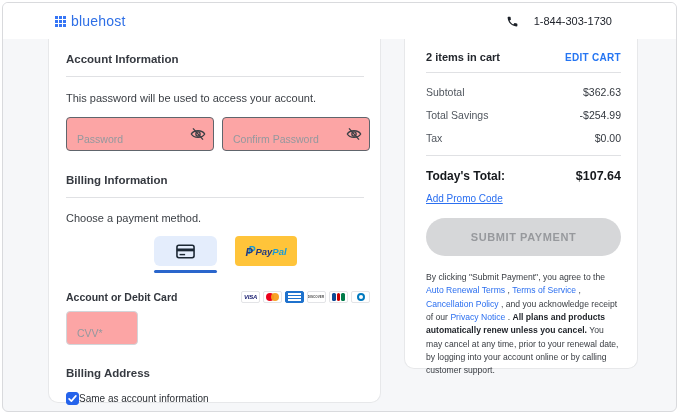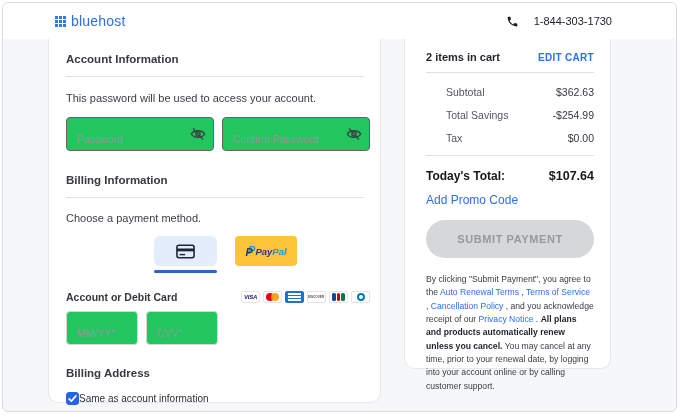--- a/index.html
+++ b/index.html
@@ -23,30 +23,30 @@
   .logo-grid i { background: #3575f5; display: block; }
   .logo-text { font-size: 14px; color: #2e6fe6; font-weight: 500; letter-spacing: .2px; }
   .phone { display: flex; align-items: center; gap: 15px; font-size: 11px; color: #20242c; font-weight: 500; }
   
   .content { position: relative; height: 374px; }
   .card {
     position: absolute; top: 0; background: #fff;
     border: 1px solid #e7e8ea; border-top: none; border-radius: 0 0 10px 10px;
   }
   .left-card  { left: 45px;  width: 333px; height: 364px; padding: 14px 10px 0 17px; }
-  .right-card { left: 401px; width: 207px; height: 330px; padding: 12px 16px 16px 21px; }
+  .right-card { left: 401px; width: 234px; height: 330px; padding: 12px 16px 16px 21px; }
   .h { font-size: 11.5px; font-weight: bold; color: #363a41; }
   .rule { border: none; border-top: 1px solid #e0e1e4; }
   .note { font-size: 11px; color: #3c4046; }
   
   .field-row { display: flex; gap: 8px; }
   .pw-wrap { flex: 1; position: relative; }
   input.inp {
     width: 100%; height: 34px; border: 1.4px solid #60656c; border-radius: 4px;
-    font-size: 10.5px; padding: 9px 30px 0 10px; color: #2a2e34; background: #22c55e; outline: none;
+    font-size: 10.5px; padding: 9px 30px 0 10px; color: #2a2e34; background: #fca5a5; outline: none;
     font-family: "Liberation Sans", "DejaVu Sans", sans-serif;
   }
   input::placeholder { color: #94989e; }
   input.inp-light { border: 1px solid #d2d5d9; padding-right: 8px; }
   .eye { position: absolute; right: 8px; top: 9px; width: 16px; height: 16px; cursor: pointer; }
   
   .pay-tabs { display: flex; gap: 18px; margin: 12px 0 0 88px; align-items: flex-start; }
   .tab-card { width: 63px; text-align: center; cursor: pointer; }
   .tab-card-btn {
     height: 30px; background: #e4edfc; border-radius: 6px;
@@ -90,27 +90,27 @@
     background: #fff; display: flex; align-items: center; justify-content: center;
   }
   .chk.checked { background: #2563eb; }
   .chk svg { display: none; }
   .chk.checked svg { display: block; }
   .chk-label { font-size: 10px; color: #2c3036; }
   
   .cart-head { display: flex; justify-content: space-between; align-items: baseline; }
   .cart-title { font-size: 11px; font-weight: bold; color: #24282e; }
   .edit-cart { font-size: 10px; font-weight: bold; color: #2575f2; letter-spacing: .3px; cursor: pointer; }
-  .cart-row { display: flex; justify-content: space-between; font-size: 10.5px; margin-bottom: 11px; margin-left: 20px; }
+  .cart-row { display: flex; justify-content: space-between; font-size: 10.5px; margin-bottom: 11px; }
   .cart-row .lbl { color: #50565e; }
   .cart-row .val { color: #33383f; }
   .total-row { display: flex; justify-content: space-between; align-items: baseline; }
   .total-lbl { font-size: 12px; font-weight: bold; color: #16191d; }
   .total-val { font-size: 12.5px; font-weight: bold; color: #16191d; }
-  .promo { display: inline-block; margin-top: 10px; font-size: 12px; color: #2b6ff0; cursor: pointer; }
+  .promo { display: inline-block; margin-top: 10px; font-size: 10px; color: #2b6ff0; text-decoration: underline; cursor: pointer; }
   .submit-btn {
     width: 100%; height: 38px; margin-top: 12px; border: none; border-radius: 19px;
     background: #d6d7d9; color: #97999d; font-size: 11px; font-weight: bold; letter-spacing: .6px;
     font-family: "Liberation Sans", "DejaVu Sans", sans-serif; cursor: pointer;
   }
   .legal { margin-top: 15px; font-size: 8.6px; line-height: 1.55; color: #383c42; }
   .seg-link { color: #2b6ff0; font-weight: normal; cursor: pointer; }
   .seg-bold { font-weight: bold; color: #1e2228; }
   svg { display: block; }
 </style>
@@ -218,21 +218,20 @@
               <i class="s2"></i>
               <i class="s3"></i>
             </span>
           <span class="brand b-din">
               <i></i>
             </span>
         </span>
       </div>
 
       <div class="field-row" style="margin-top:8px;">
-        <input class="inp inp-light" style="width: 72px;" type="text" placeholder="MM/YY*">
         <input class="inp inp-light" style="width: 72px;" type="text" placeholder="CVV*">
       </div>
 
       <div class="h" style="margin-top:22px;">Billing Address</div>
 
       <div class="chk-row">
         <span class="chk checked">
           <svg width="9" height="9" viewBox="0 0 12 12">
             <polyline points="1.5,6.5 4.5,9.5 10.5,2.5" fill="none" stroke="#fff" stroke-width="2.2" stroke-linecap="round" stroke-linejoin="round"></polyline>
           </svg>

